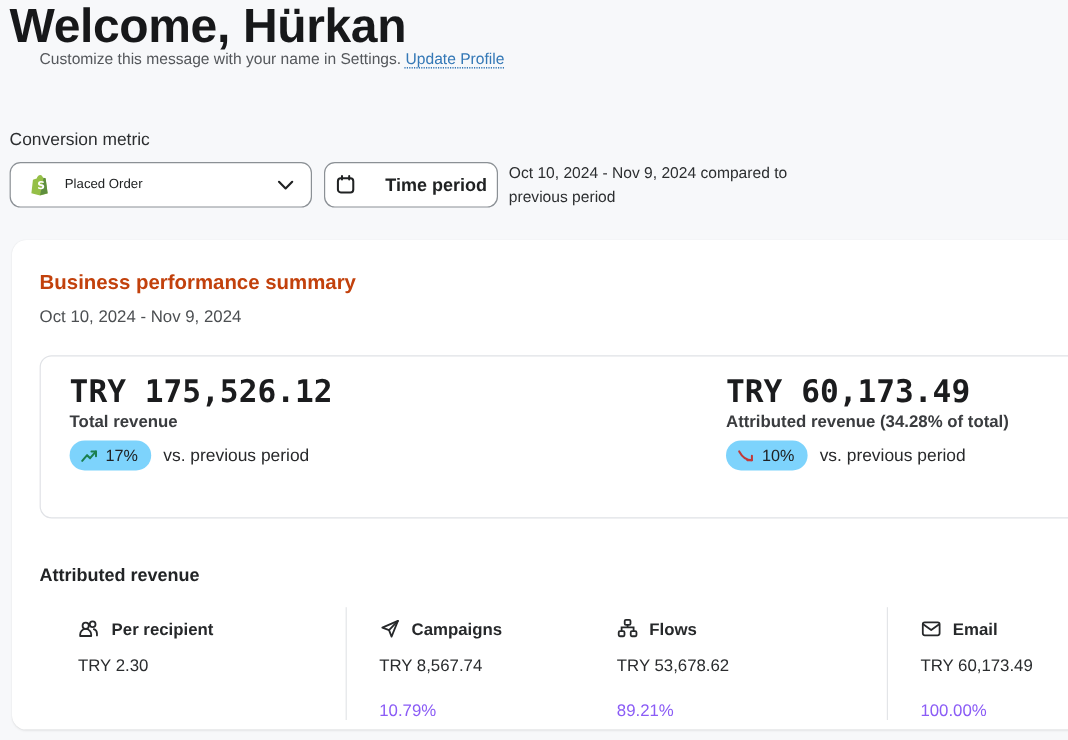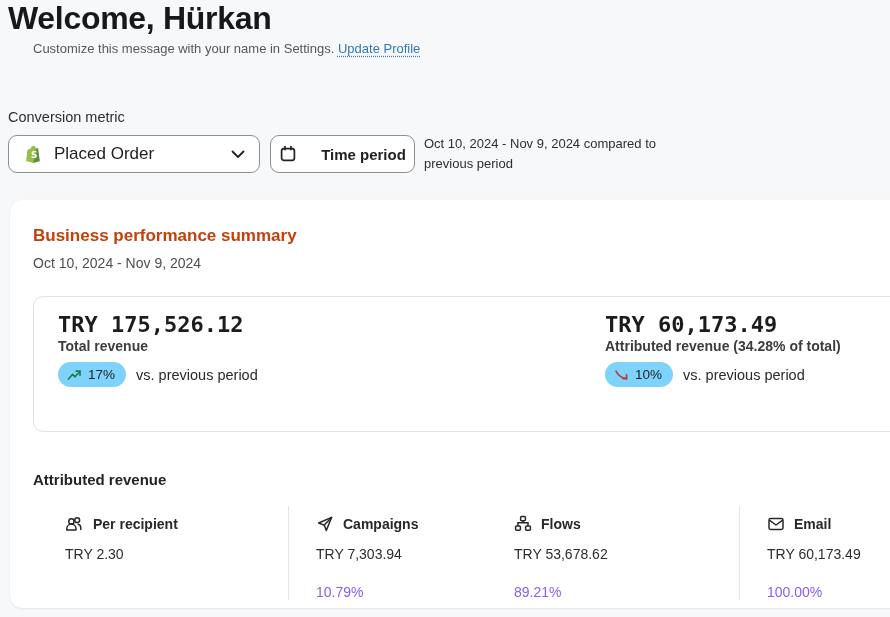--- a/index.html
+++ b/index.html
@@ -7,32 +7,32 @@
   body {
     background: #f7f8fa;
     font-family: "Liberation Sans", sans-serif;
     color: #202223;
     overflow: hidden;
     position: relative;
   }
   .abs { position: absolute; }
 
   
-  .page-title { left: 8px; top: 0px; font-size: 32px; font-weight: 700; color: #17181a; letter-spacing: -0.3px; }
+  .page-title { left: 8px; top: 0px; font-size: 40px; font-weight: 700; color: #17181a; letter-spacing: -0.3px; }
   .page-sub { left: 8px; top: 41px; font-size: 13px; color: #55585c; margin-left: 25px; }
   .update-link { color: #3478b6; text-decoration: underline dotted; text-underline-offset: 3px; cursor: pointer; }
 
   
   .controls-label { left: 8px; top: 109px; font-size: 14.5px; color: #2c2e30; }
   .metric-dropdown {
     left: 8px; top: 135px; width: 252px; height: 38px;
     background: #fff; border: 1px solid #8b9095; border-radius: 9px;
     display: flex; align-items: center; padding: 0 14px; gap: 10px; cursor: pointer;
   }
-  .metric-dropdown .val { font-size: 17px; color: #202223; flex: 1; }
+  .metric-dropdown .val { font-size: 11px; color: #202223; flex: 1; }
   .time-period-btn {
     left: 270px; top: 135px; width: 145px; height: 38px;
     background: #fff; border: 1px solid #8b9095; border-radius: 9px;
     display: flex; align-items: center; justify-content: center; gap: 24px;
     font-size: 15px; font-weight: 700; color: #202223; cursor: pointer;
   }
   .period-note { left: 424px; top: 134px; width: 256px; font-size: 13px; line-height: 20px; color: #2c2e30; }
 
   
   .summary-card {
@@ -45,21 +45,21 @@
 
   .metric-box {
     left: 23px; top: 96px; width: 897px; height: 136px;
     border: 1px solid #e0e2e6; border-radius: 10px;
     display: flex; padding: 15px 0 0 24px;
   }
   .metric { width: 547px; }
   .metric:last-child { width: auto; flex: 1; }
   .metric-value {
     font-family: "DejaVu Sans Mono", monospace;
-    font-size: 22px; font-weight: 700; color: #1b1c1e; white-space: nowrap;
+    font-size: 26px; font-weight: 700; color: #1b1c1e; white-space: nowrap;
   }
   .metric-label { margin-top: 1px; font-size: 14px; font-weight: 700; color: #3a3c3f; }
   .badge-row { margin-top: 8px; display: flex; align-items: center; gap: 10px; }
   .pill {
     background: #7dd3fc; border-radius: 13px; height: 25px;
     display: inline-flex; align-items: center; gap: 6px; padding: 0 11px 0 9px;
     font-size: 13.5px; color: #202223;
   }
   .vs-text { font-size: 14.5px; color: #28292b; }
 
@@ -180,21 +180,21 @@
     <div class="attr-col c2">
       <div class="col-head">
         <span>
           <svg width="18" height="18" viewBox="0 0 18 18">
             <path d="M15.6 2.4 L2.6 8 l5.6 2.1 2.1 5.4z" fill="none" stroke="#26282a" stroke-width="1.5" stroke-linejoin="round"></path>
             <line x1="8.2" y1="10.1" x2="15.6" y2="2.4" stroke="#26282a" stroke-width="1.5" stroke-linecap="round"></line>
           </svg>
         </span>
         <span>Campaigns</span>
       </div>
-      <div class="col-value">TRY 7,303.94</div>
+      <div class="col-value">TRY 8,567.74</div>
       <div class="col-pct">10.79%</div>
     </div>
 
     <div class="attr-col c3">
       <div class="col-head">
         <span>
           <svg width="18" height="18" viewBox="0 0 18 18">
             <rect x="6.6" y="1.5" width="4.8" height="4.2" rx="1" fill="none" stroke="#26282a" stroke-width="1.5"></rect>
             <path d="M9 5.7v2.1 M4 10.5V7.8h10v2.7" fill="none" stroke="#26282a" stroke-width="1.5" stroke-linecap="round"></path>
             <rect x="1.6" y="11" width="4.8" height="4.2" rx="1" fill="none" stroke="#26282a" stroke-width="1.5"></rect>

